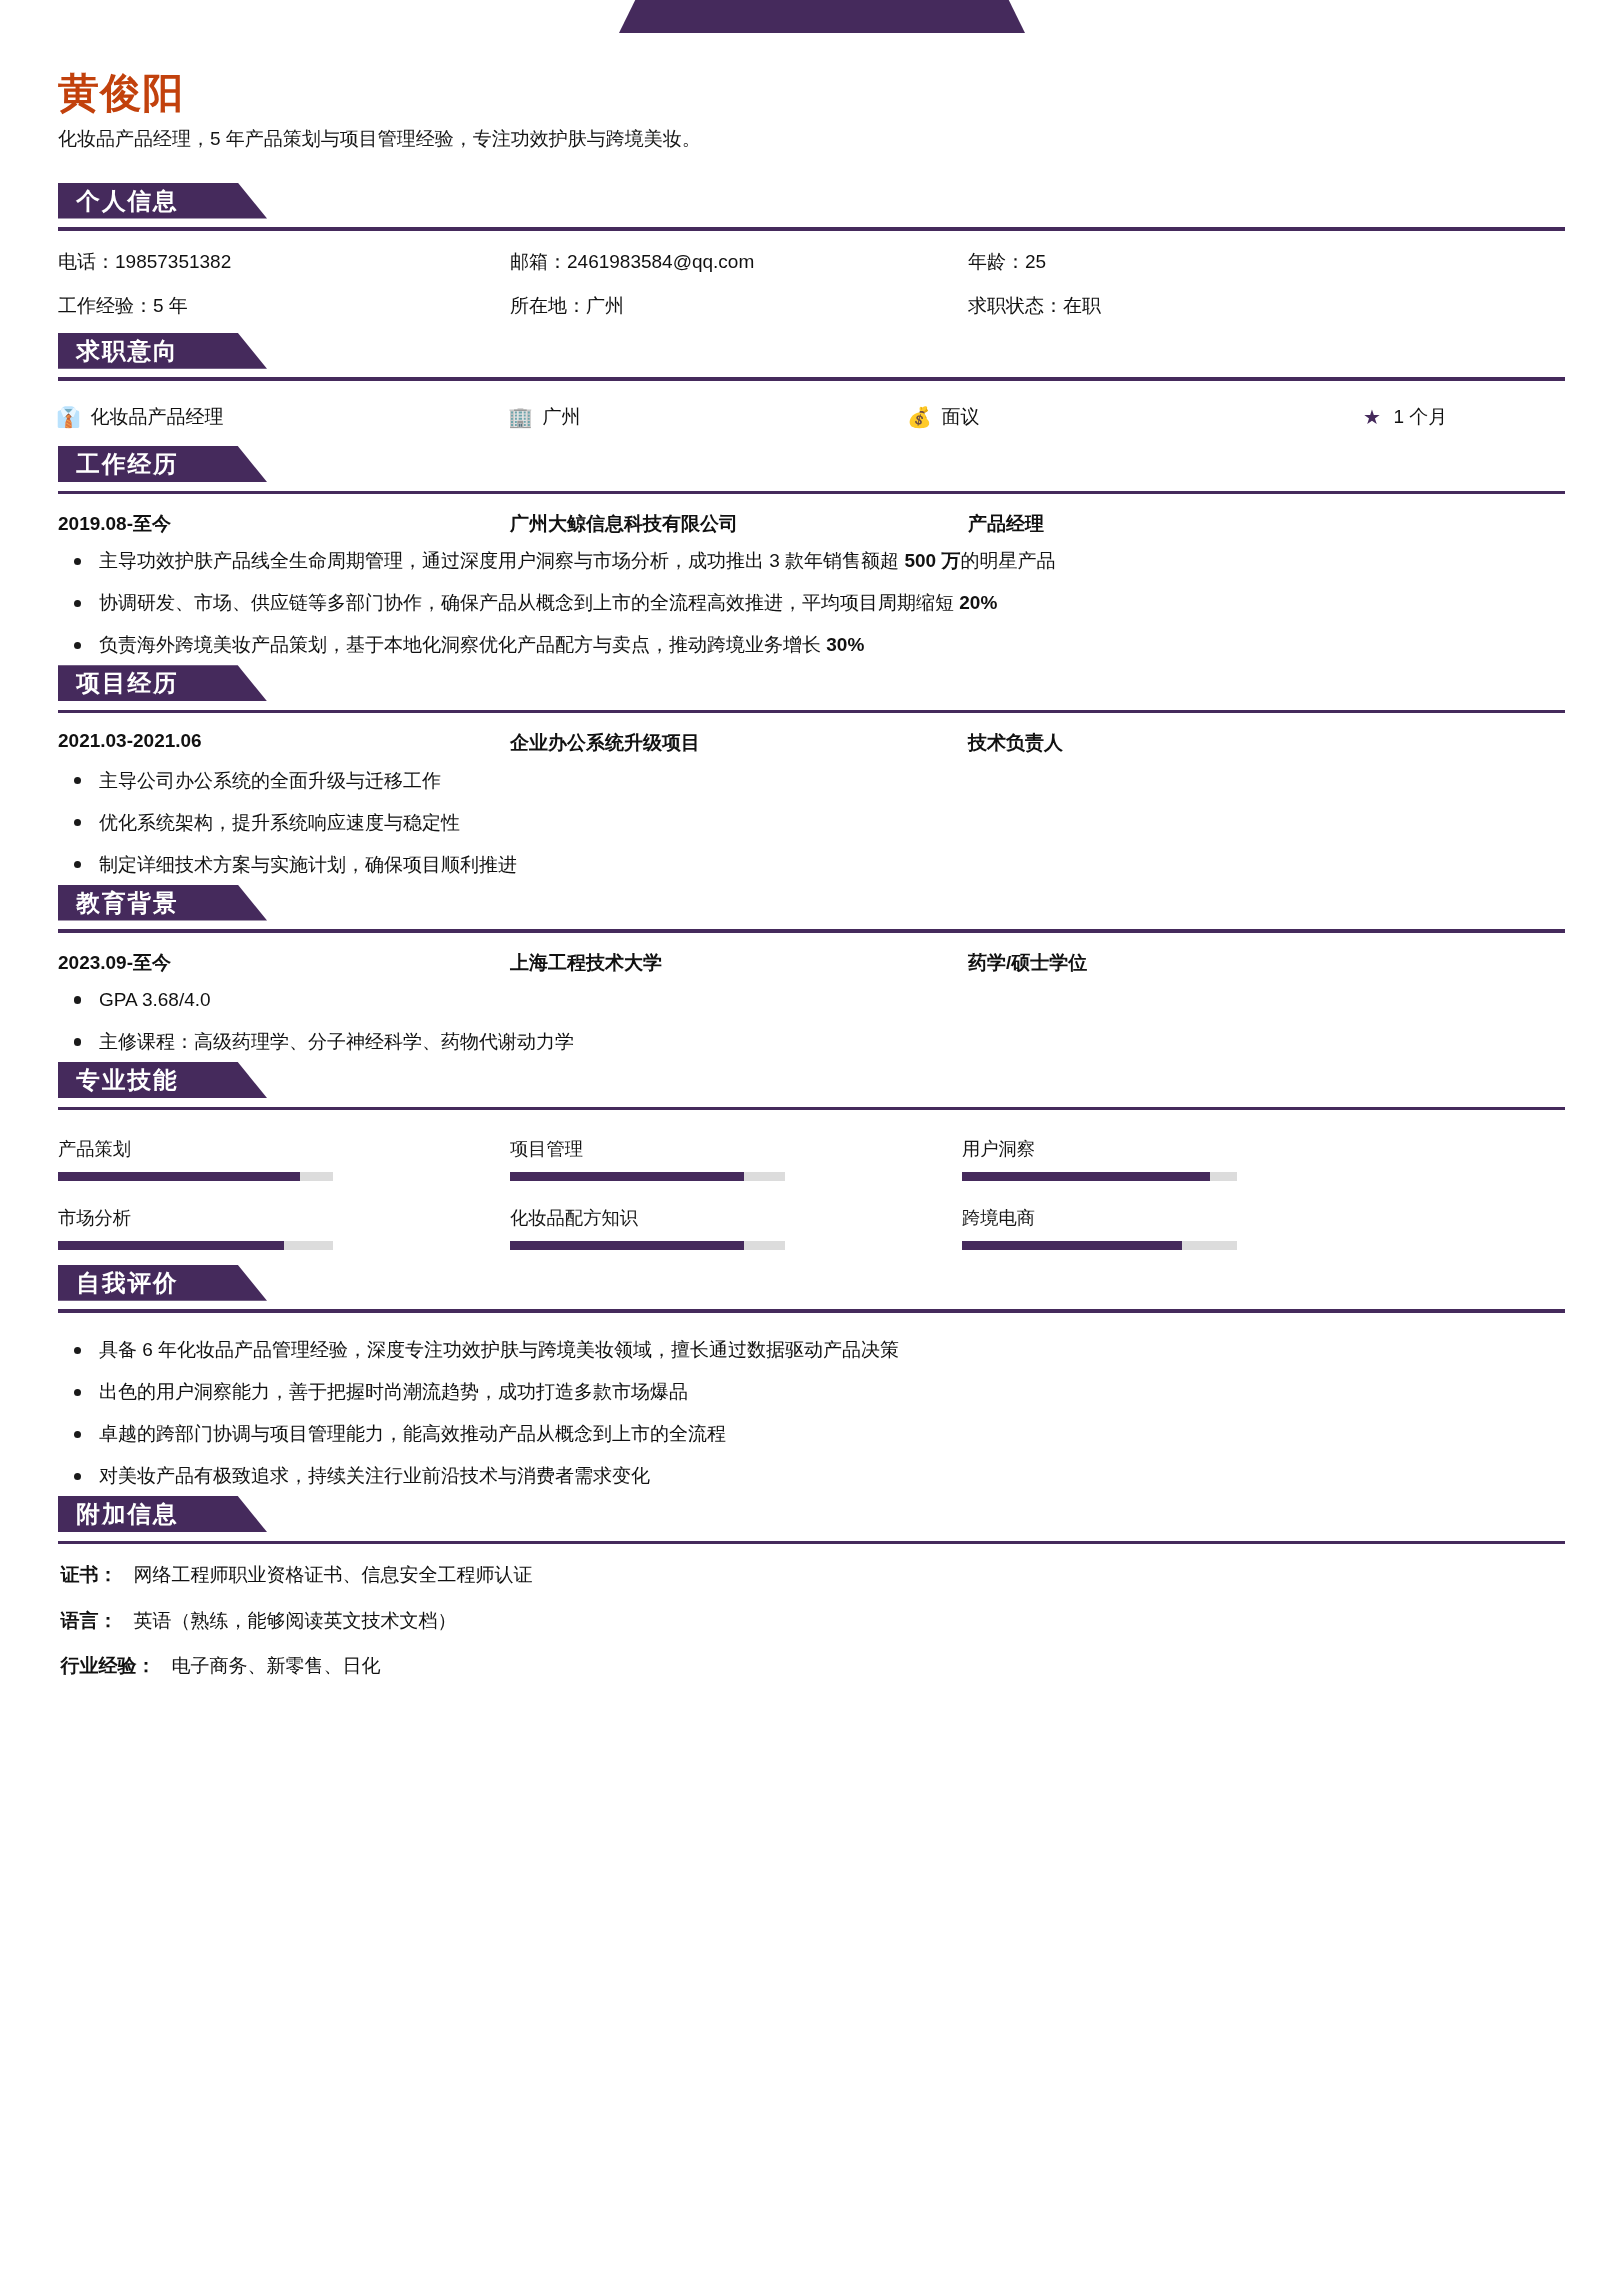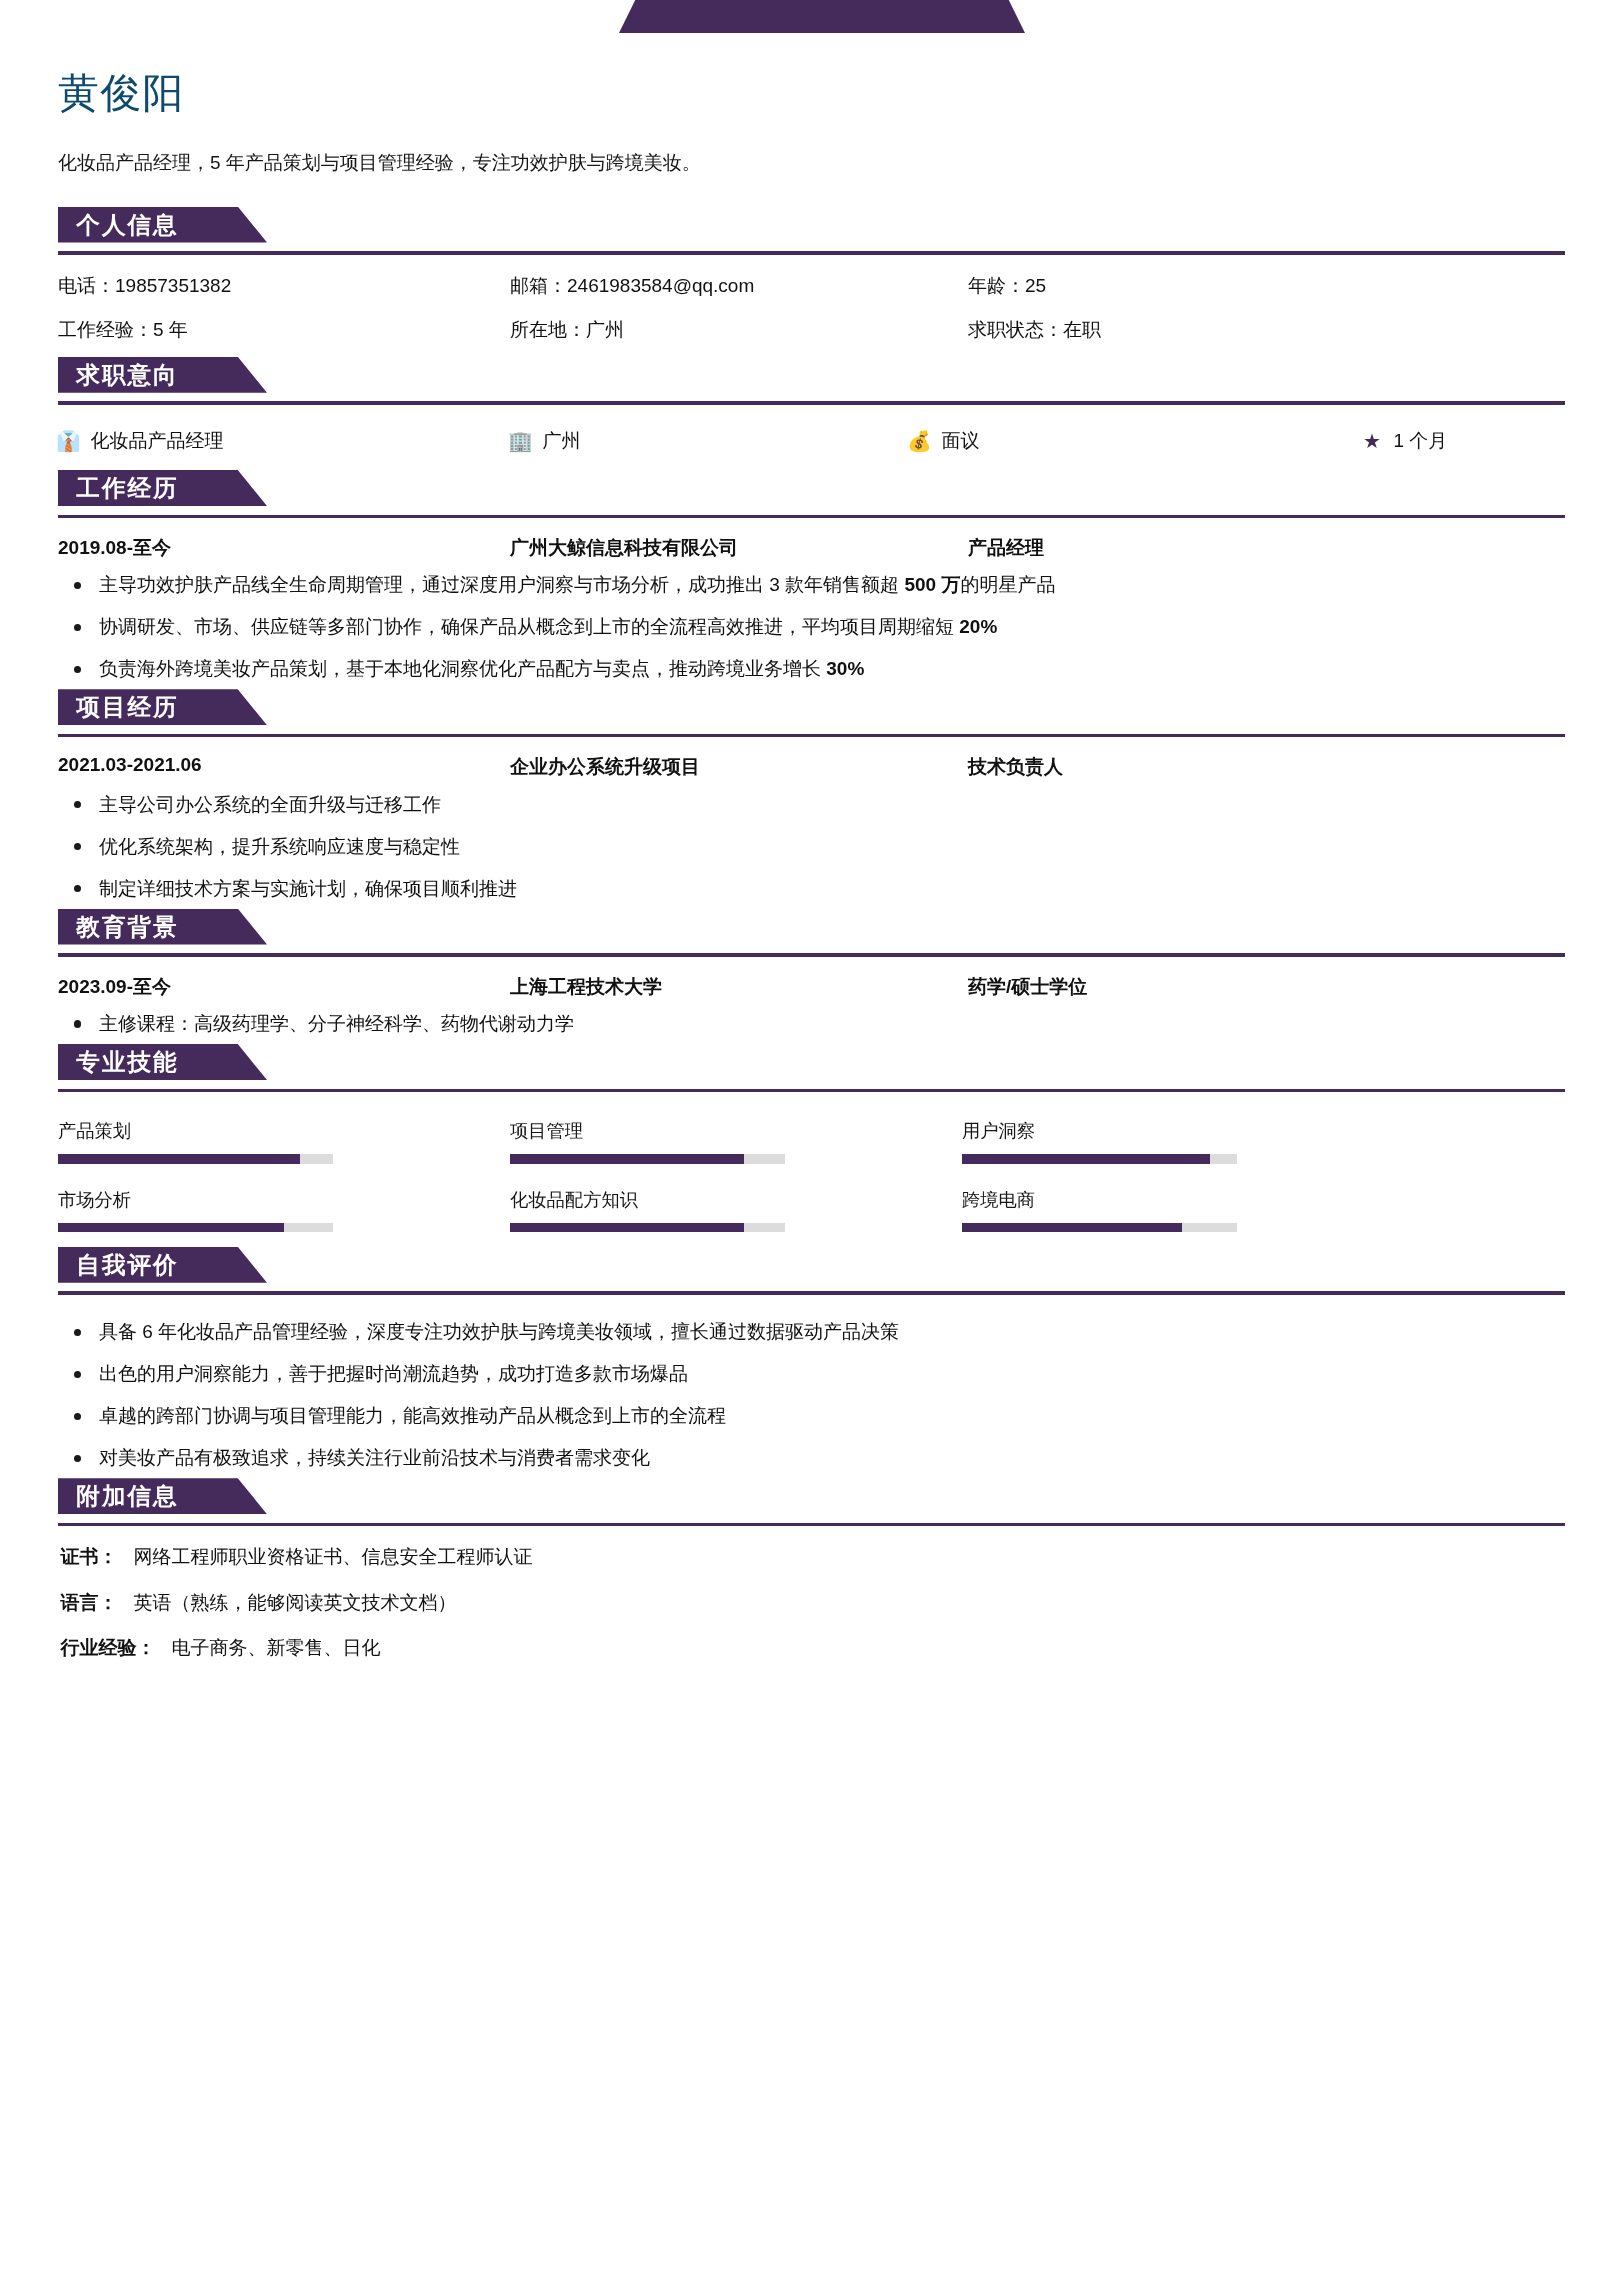--- a/index.html
+++ b/index.html
@@ -32,26 +32,26 @@
   .page {
     position: absolute;
     top: 0;
     left: 0;
     width: 1623px;
     padding: 71px 58px 0 58px;
   }
 
   
   .name {
-    color: #0c4a6e;
+    color: #c2410c;
     font-size: 41px;
-    font-weight: normal;
+    font-weight: bold;
     letter-spacing: 1.3px;
     line-height: 1.1;
-    margin-bottom: 33px;
+    margin-bottom: 9px;
   }
   .summary {
     font-size: 19px;
     line-height: 1.5;
     color: #161616;
     margin-bottom: 29px;
   }
 
   
   .section { margin-bottom: 3.9px; }
@@ -308,20 +308,21 @@
       </div>
       <div class="sec-rule"></div>
     </div>
     <div class="sec-body">
       <div class="entry-head">
         <div class="col">2023.09-至今</div>
         <div class="col">上海工程技术大学</div>
         <div class="col">药学/硕士学位</div>
       </div>
       <ul class="bullets">
+        <li>GPA 3.68/4.0</li>
         <li>主修课程：高级药理学、分子神经科学、药物代谢动力学</li>
       </ul>
     </div>
   </div>
 
   <div class="section">
     <div class="sec-head">
       <div class="sec-flag">
         <span>专业技能</span>
       </div>

